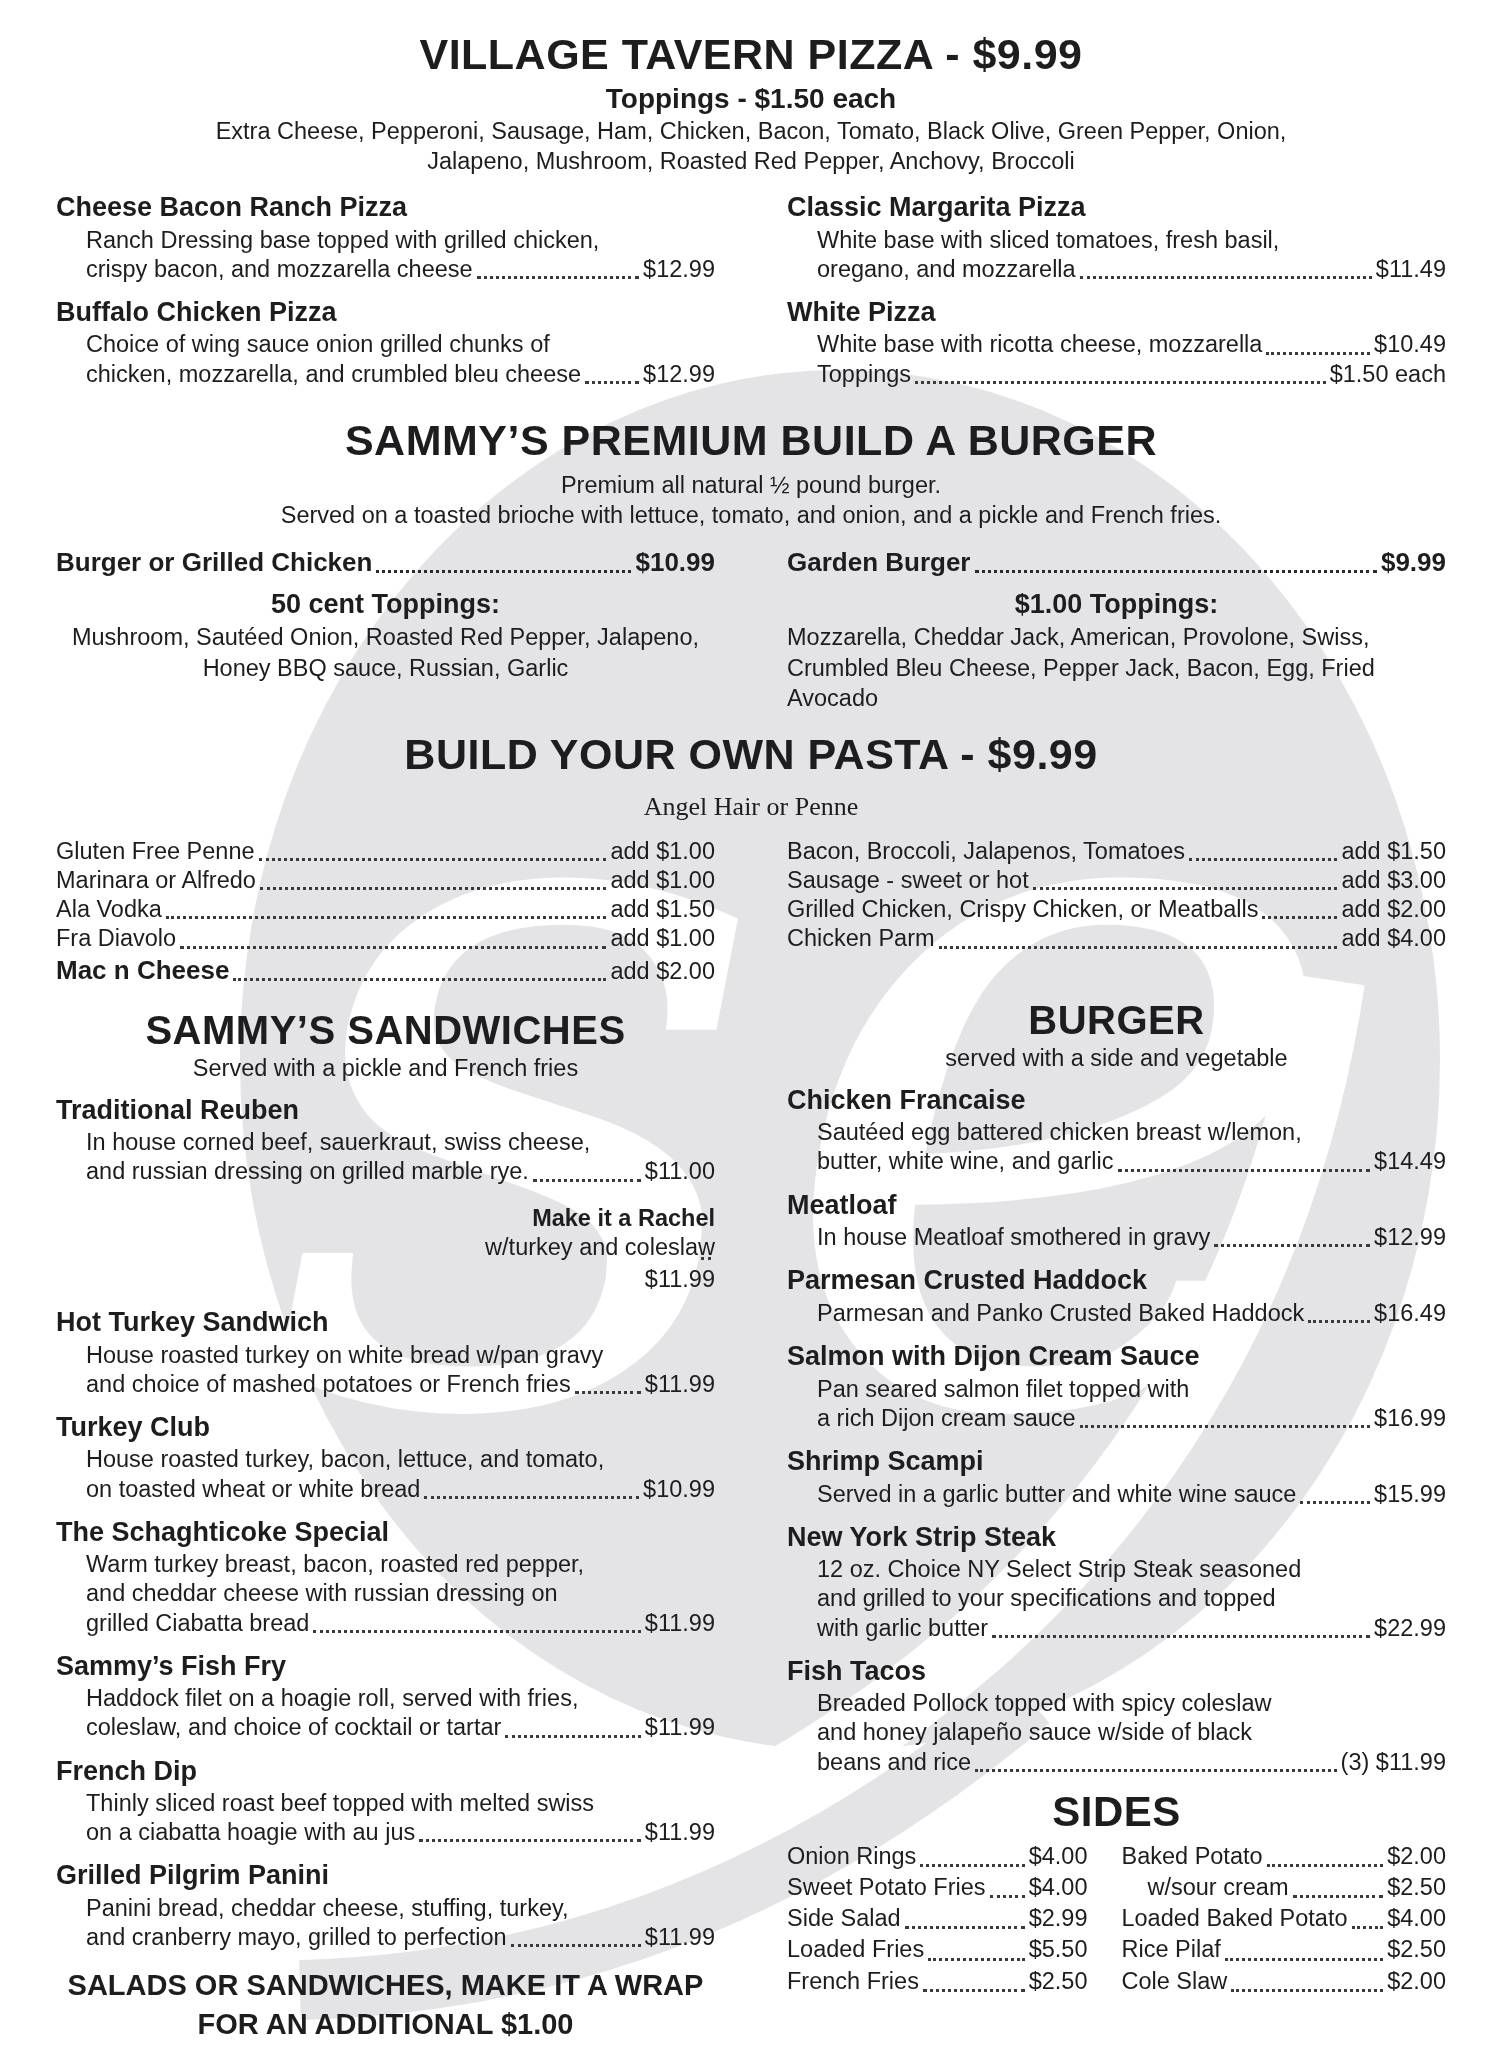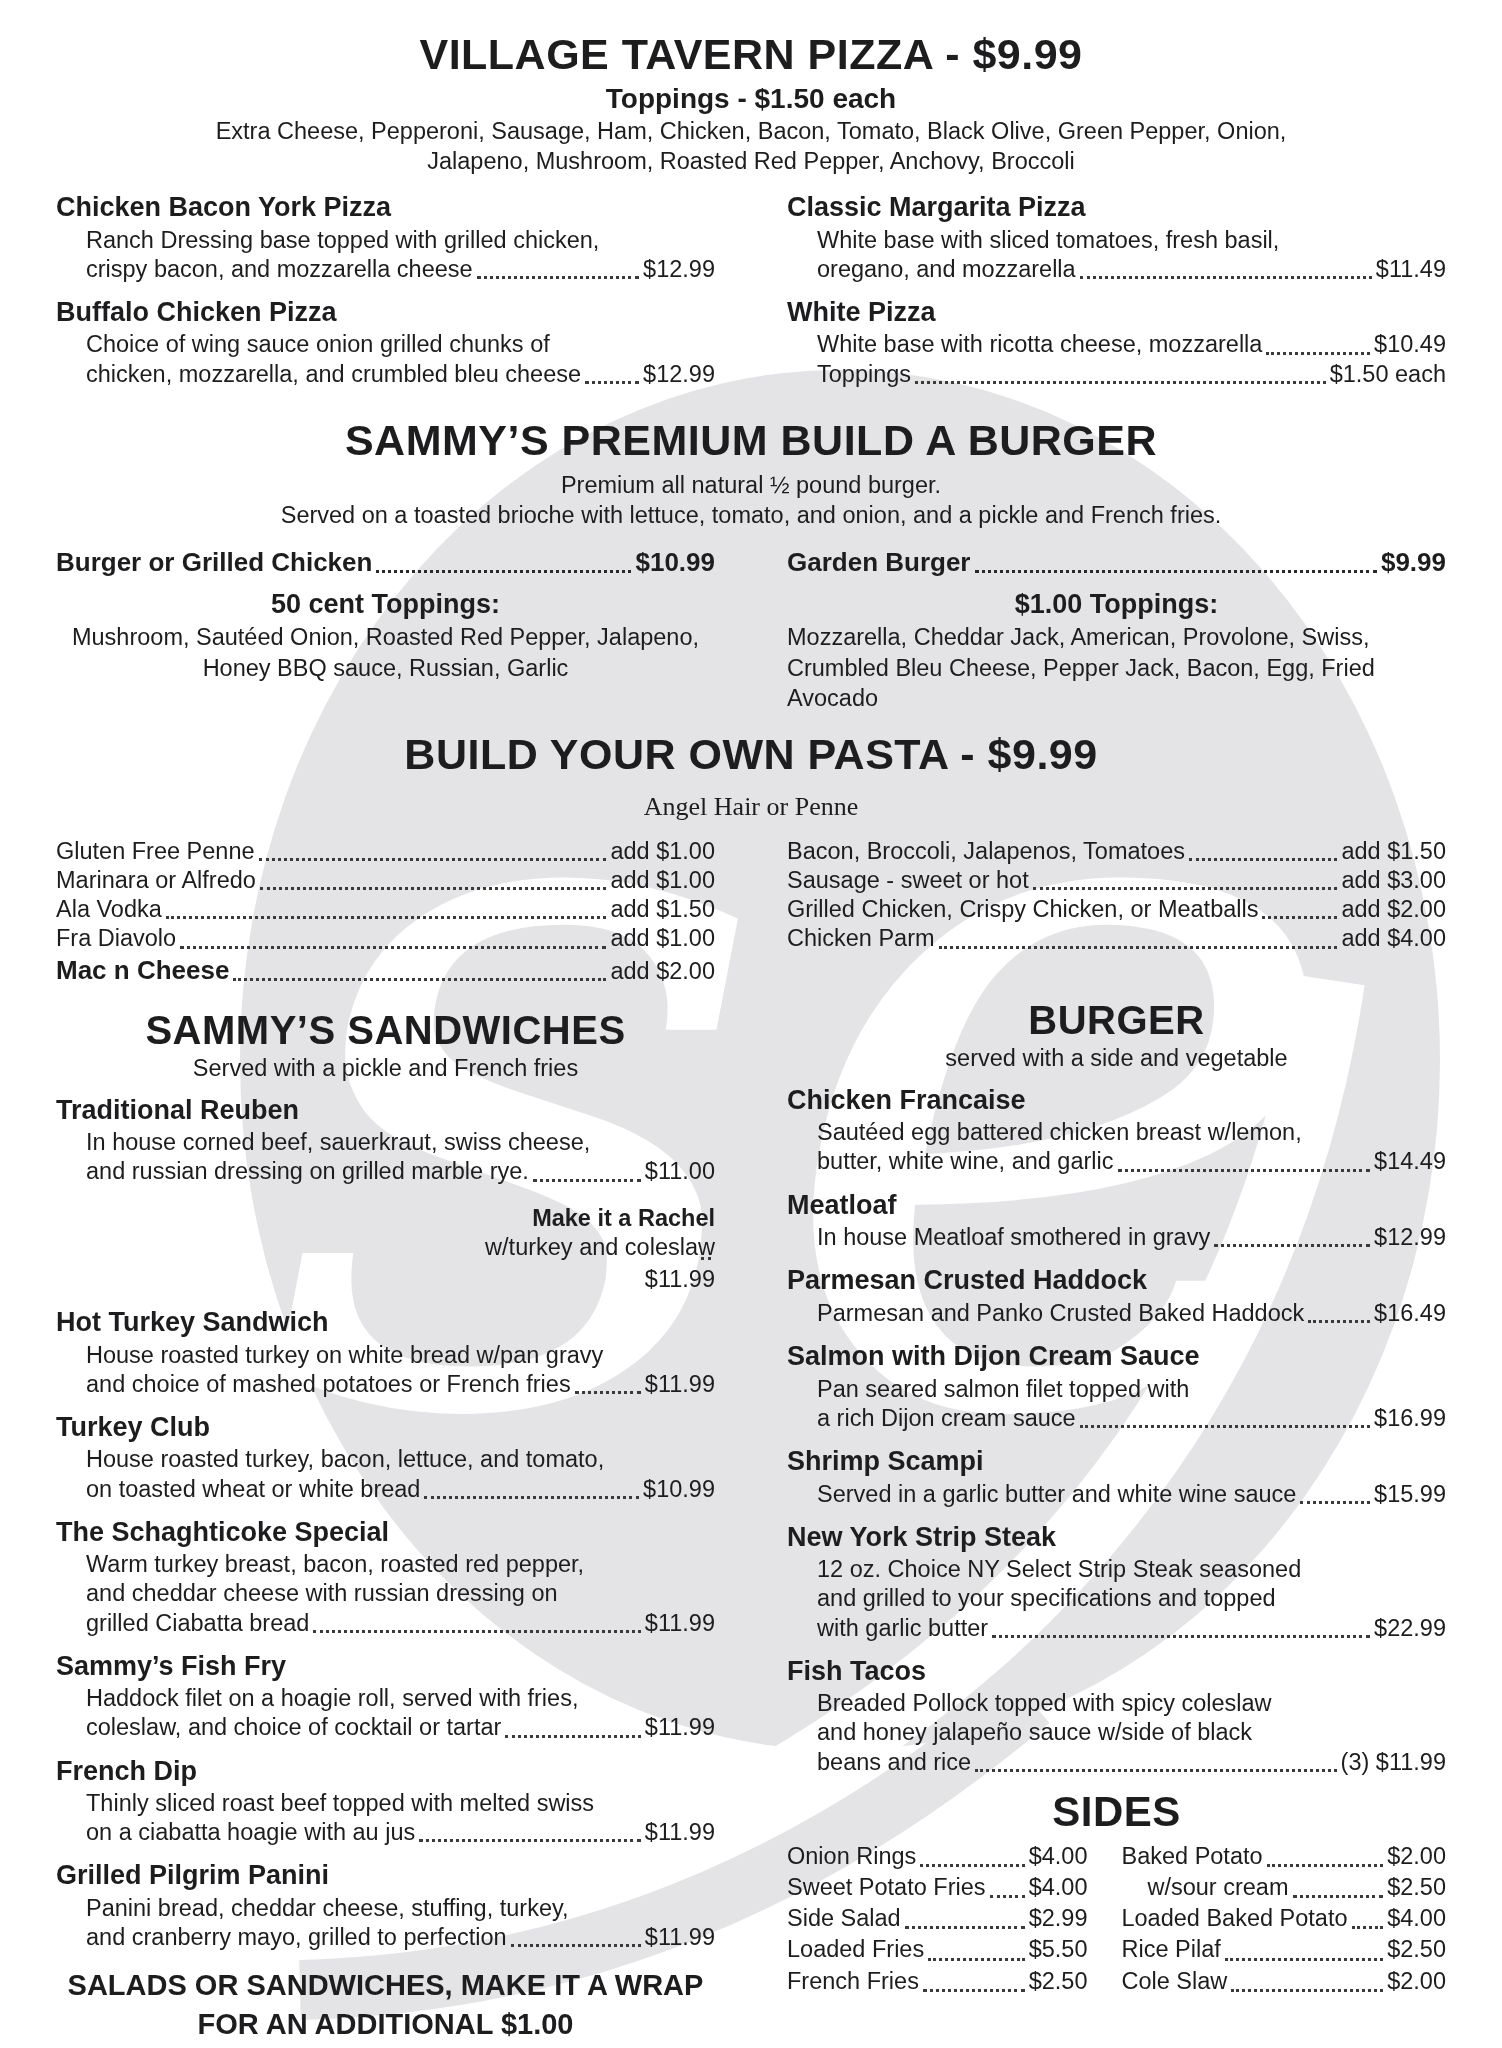--- a/index.html
+++ b/index.html
@@ -52,21 +52,21 @@
 
     <div>
       <div class="h1">VILLAGE TAVERN PIZZA - $9.99</div>
       <div class="h2">Toppings - $1.50 each</div>
       <div class="csub">Extra Cheese, Pepperoni, Sausage, Ham, Chicken, Bacon, Tomato, Black Olive, Green Pepper, Onion,</div>
       <div class="csub">Jalapeno, Mushroom, Roasted Red Pepper, Anchovy, Broccoli</div>
 
       <div class="cols2" style="margin-top:14px;">
         <div>
           <div class="item">
-            <div class="iname">Chicken Bacon York Pizza</div>
+            <div class="iname">Cheese Bacon Ranch Pizza</div>
             <div class="desc">Ranch Dressing base topped with grilled chicken,</div>
             <div class="lrow">
               <span class="t">crispy bacon, and mozzarella cheese</span>
               <span class="dots"></span>
               <span class="p">$12.99</span>
             </div>
           </div>
           <div class="item">
             <div class="iname">Buffalo Chicken Pizza</div>
             <div class="desc">Choice of wing sauce onion grilled chunks of</div>

